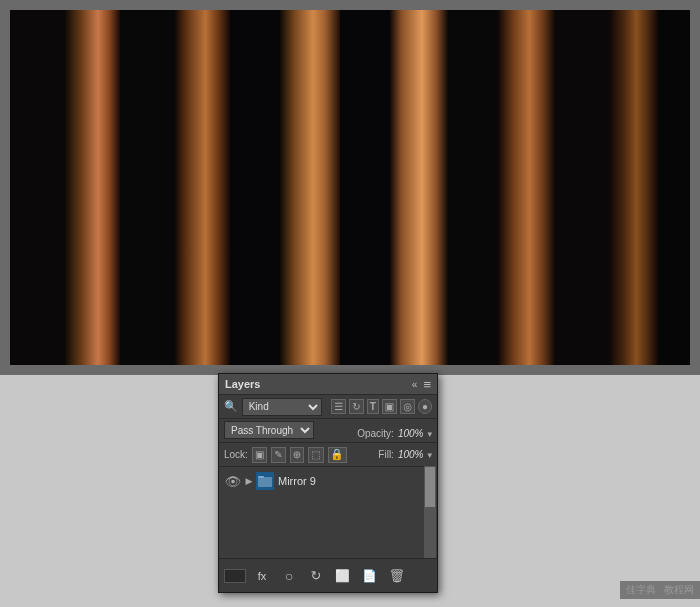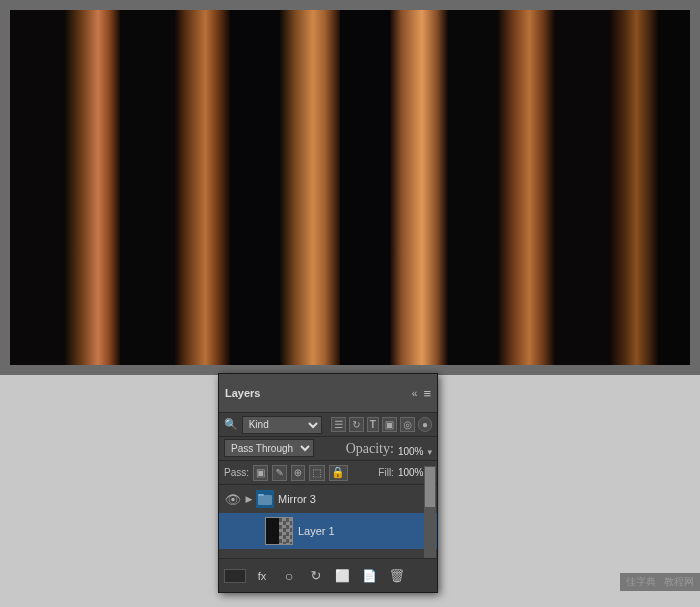--- a/index.html
+++ b/index.html
@@ -73,21 +73,21 @@
       box-shadow: 2px 2px 8px rgba(0,0,0,0.6);
     }
 
     .layers-header {
       display: flex;
       align-items: center;
       justify-content: space-between;
       background: #4a4a4a;
       padding: 3px 6px;
       border-bottom: 1px solid #2a2a2a;
-      height: 39px;
+      height: 21px;
     }
 
     .layers-title {
       color: #ddd;
       font-size: 11px;
       font-weight: bold;
     }
 
     .layers-header-icons {
       display: flex;
@@ -151,28 +151,28 @@
       border: 1px solid #2a2a2a;
       color: #ddd;
       font-size: 10px;
       padding: 1px 2px;
       width: 90px;
       height: 18px;
     }
 
     .opacity-label {
       color: #bbb;
-      font-size: 14px;
+      font-size: 10px;
       margin-left: auto;
-      font-family: Liberation Serif, serif;
     }
 
     .opacity-value {
       color: #ddd;
       font-size: 10px;
+      font-style: italic;
     }
 
     .opacity-arrow {
       color: #aaa;
       font-size: 9px;
     }
 
     
     .lock-row {
       display: flex;
@@ -343,21 +343,21 @@
     .mini-scrollbar-thumb {
       width: 10px;
       height: 40px;
       background: #888;
       margin: 1px;
     }
 
     
     .bottom-watermark {
       position: absolute;
-      bottom: 16px;
+      bottom: 8px;
       right: 0;
       background: rgba(0,0,0,0.4);
       padding: 2px 6px;
       display: flex;
       gap: 8px;
     }
 
     .wm-text {
       color: #999;
       font-size: 10px;
@@ -487,21 +487,21 @@
       <option>Multiply</option>
       <option>Screen</option>
       <option>Overlay</option>
     </select>
     <span class="opacity-label">Opacity:</span>
     <span class="opacity-value">100%</span>
     <span class="opacity-arrow">▾</span>
   </div>
 
   <div class="lock-row">
-    <span class="lock-label">Pass:</span>
+    <span class="lock-label">Lock:</span>
     <div class="lock-icons">
       <span class="lock-icon-btn" style="color:#aaa;font-size:10px;border:1px solid #666;padding:0 2px;background:#4a4a4a;height:16px;display:flex;align-items:center;">▣</span>
       <span class="lock-icon-btn" style="color:#aaa;font-size:10px;border:1px solid #666;padding:0 2px;background:#4a4a4a;height:16px;display:flex;align-items:center;">✎</span>
       <span class="lock-icon-btn" style="color:#aaa;font-size:10px;border:1px solid #666;padding:0 2px;background:#4a4a4a;height:16px;display:flex;align-items:center;">⊕</span>
       <span class="lock-icon-btn" style="color:#aaa;font-size:10px;border:1px solid #666;padding:0 2px;background:#4a4a4a;height:16px;display:flex;align-items:center;">⬚</span>
       <span class="lock-icon-btn" style="color:#aaa;font-size:11px;border:1px solid #666;padding:0 2px;background:#4a4a4a;height:16px;display:flex;align-items:center;">🔒</span>
     </div>
     <span class="fill-label">Fill:</span>
     <span class="opacity-value">100%</span>
     <span class="opacity-arrow">▾</span>
@@ -509,31 +509,23 @@
 
   <div class="group-layer">
     <span class="layer-visibility">👁</span>
     <span class="layer-expand">▶</span>
     <div class="group-icon">
       <svg width="14" height="12" viewBox="0 0 14 12">
         <rect x="0" y="2" width="14" height="10" fill="#5a8ab0" rx="1"></rect>
         <rect x="0" y="1" width="6" height="2" fill="#7aaad0" rx="1"></rect>
       </svg>
     </div>
-    <span class="layer-name">Mirror 3</span>
-  </div>
-
-  <div class="sub-layer selected-layer">
-    <span class="layer-visibility" style="color:#888;"></span>
-    <div class="layer-thumb">
-      <div class="thumb-black"></div>
-      <div class="thumb-checker"></div>
-    </div>
-    <span class="layer-name">Layer 1</span>
-  </div>
+    <span class="layer-name">Mirror 9</span>
+  </div>
+
 
   <div class="mini-scrollbar">
     <div class="mini-scrollbar-thumb"></div>
   </div>
 
   <div class="layers-toolbar">
     <span class="toolbar-btn">
       <div class="toolbar-btn-dark"></div>
     </span>
     <span class="toolbar-btn" style="font-size:11px;color:#ccc;">fx</span>

